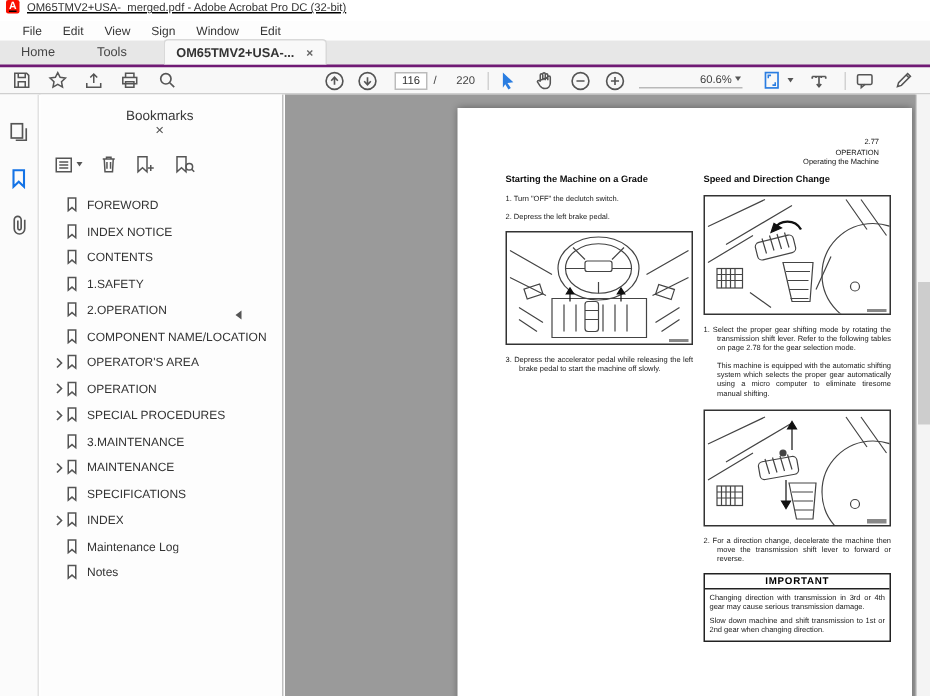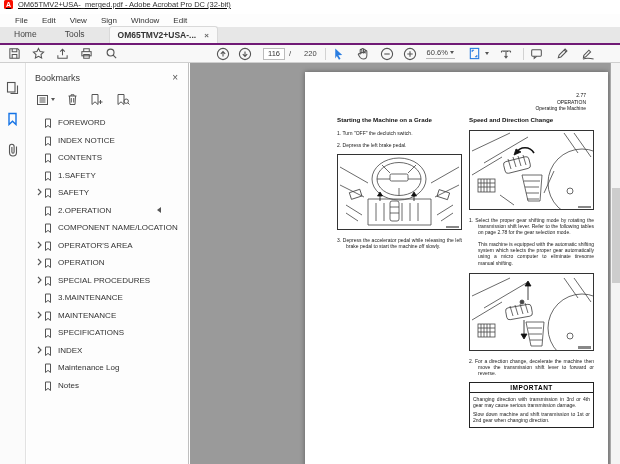--- a/index.html
+++ b/index.html
@@ -28,41 +28,41 @@
     display:flex; align-items:center; gap:8px; font-size:8.5px; color:#333; max-width:110px;font-weight:bold; }
   #doc-tab .close { font-size:8px; color:#666; }
 
   
   #toolbar { position:absolute; top:45px; left:0; width:620px; height:18px;
     background:#f8f8f8; border-bottom:1px solid #cfcfcf; display:flex; align-items:center; }
   .tbtn { width:16px; height:14px; display:flex; align-items:center; justify-content:center; flex:none; }
   .tb-divider { width:1px; height:12px; background:#d2d2d2; margin:0 5px; flex:none; }
   #page-input { width:22px; height:12px; border:1px solid #bbb; background:#fff;
     font-size:7.5px; text-align:center; color:#333; font-family:inherit; }
-  .tb-text { font-size:7.5px; color:#444; white-space:nowrap; }
+  .tb-text { font-size:7.5px; color:#444; white-space:nowrap;margin-left:40px; }
   #zoom-display { display:flex; align-items:center; gap:2px; border-bottom:1px solid #b9b9b9; padding:0 1px 1px; }
   .caret { width:0; height:0; border-left:2.5px solid transparent; border-right:2.5px solid transparent;
     border-top:3px solid #555; }
   svg.icon { display:block; }
 
   
   #left-rail { position:absolute; top:63px; left:0; width:26px; height:401px;
     background:#fbfbfb; border-right:1px solid #e2e2e2; display:flex; flex-direction:column;
     align-items:center; padding-top:18px; gap:17px; }
 
   
   #bm-panel { position:absolute; top:63px; left:27px; width:162px; height:401px;
     background:#fdfdfd; border-right:1px solid #bfbfbf; }
   #bm-header { display:flex; align-items:center; justify-content:space-between;
-    padding:9px 10px 6px 8px; }
+    padding:9px 10px 6px 8px;flex-direction:column; }
   #bm-title { font-size:9px; color:#383838; }
   #bm-close { font-size:10px; color:#555; }
   #bm-toolbar { display:flex; align-items:center; gap:12px; padding:4px 0 8px 9px; }
   #bm-list { padding-top:4px; }
-  .bm-row { display:flex; height:17.5px; padding-left:7px; }
+  .bm-row { display:flex; align-items:center; height:17.5px; padding-left:7px; }
   .bm-chevron { width:10px; display:flex; justify-content:center; flex:none; }
   .bm-glyph { margin-right:6px; flex:none; }
   .bm-label { font-size:8px; color:#333; white-space:nowrap; overflow:hidden; }
   #panel-collapse { position:absolute; top:205px; left:155px; width:8px; height:10px;
     display:flex; align-items:center; justify-content:center; }
   #panel-collapse .tri { width:0; height:0; border-top:3.5px solid transparent;
     border-bottom:3.5px solid transparent; border-right:4px solid #555; }
 
   
   #doc-pane { position:absolute; top:63px; left:190px; width:420px; height:401px;
@@ -314,31 +314,20 @@
       <svg width="5" height="8" viewBox="0 0 5 8" fill="none" stroke="#555" stroke-width="1.1">
             <path d="M1 1l3 3-3 3"></path>
           </svg>
     </span>
     <svg class="bm-glyph" width="8" height="11" viewBox="0 0 8 11" fill="none" stroke="#555" stroke-width="1">
           <path d="M1.5 1h5v8.5L4 7.4 1.5 9.5z"></path>
         </svg>
     <span class="bm-label">1.SAFETY</span>
   </div>
 
-  <div class="bm-row">
-    <span class="bm-chevron">
-      <svg width="5" height="8" viewBox="0 0 5 8" fill="none" stroke="#555" stroke-width="1.1">
-            <path d="M1 1l3 3-3 3"></path>
-          </svg>
-    </span>
-    <svg class="bm-glyph" width="8" height="11" viewBox="0 0 8 11" fill="none" stroke="#555" stroke-width="1">
-          <path d="M1.5 1h5v8.5L4 7.4 1.5 9.5z"></path>
-        </svg>
-    <span class="bm-label">SAFETY</span>
-  </div>
 
 
   <div class="bm-row">
     <span class="bm-chevron" style="visibility: hidden;">
       <svg width="5" height="8" viewBox="0 0 5 8" fill="none" stroke="#555" stroke-width="1.1">
             <path d="M1 1l3 3-3 3"></path>
           </svg>
     </span>
     <svg class="bm-glyph" width="8" height="11" viewBox="0 0 8 11" fill="none" stroke="#555" stroke-width="1">
           <path d="M1.5 1h5v8.5L4 7.4 1.5 9.5z"></path>

